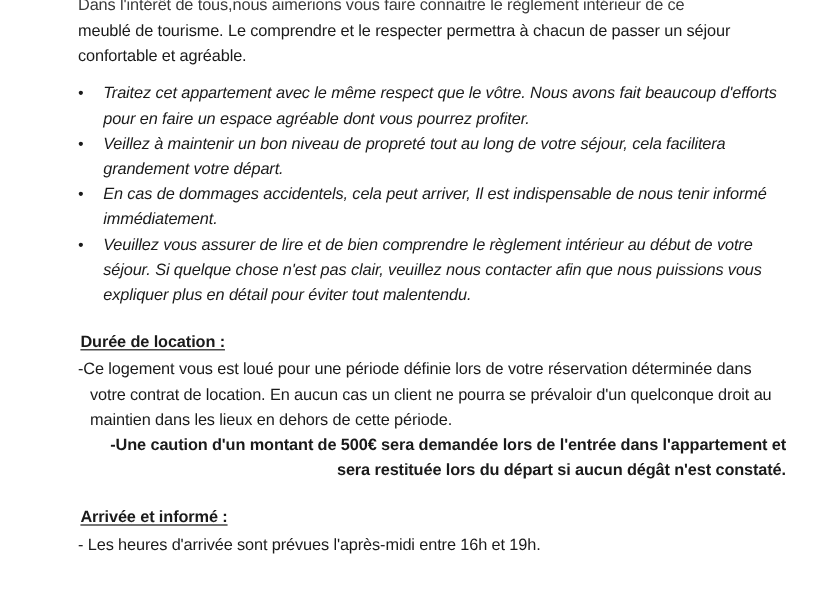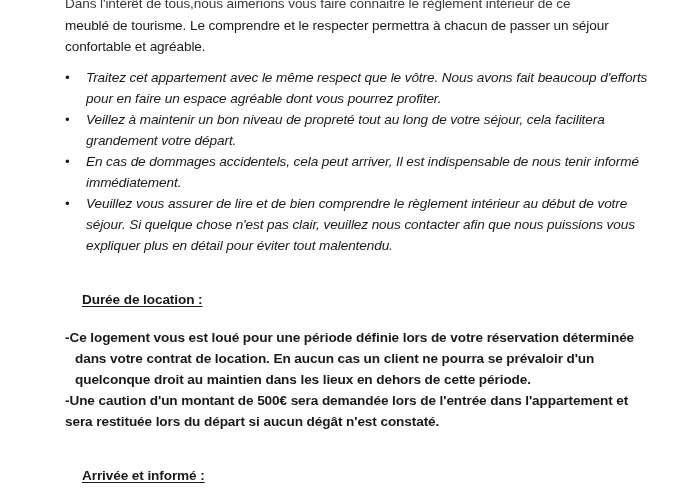--- a/index.html
+++ b/index.html
@@ -55,39 +55,39 @@
     display: inline-block;
     width: 21px;
     text-indent: 0;
     font-size: 13px;
   }
 
   .spacer-sm { height: 10px; }
   .spacer-md { height: 16px; }
 
   .section-heading {
-    margin: 17px;
+    margin: 2px;
     font-size: 13.6px;
     line-height: 21px;
     font-weight: bold;
     text-decoration: underline;
     text-underline-offset: 2px;
     display: inline-block;
   }
 
   .lead-line {
     margin: 0;
     padding-left: 10px;
     text-indent: -10px;
-    font-weight: bold;
   }
 
   .bold-line {
     margin: 0;
     font-weight: bold;
+    text-align: right;
   }
 
   .dash-line {
     margin: 0;
   }
 
   .clipped-top {
     position: absolute;
     left: 65px;
     top: -7px;

